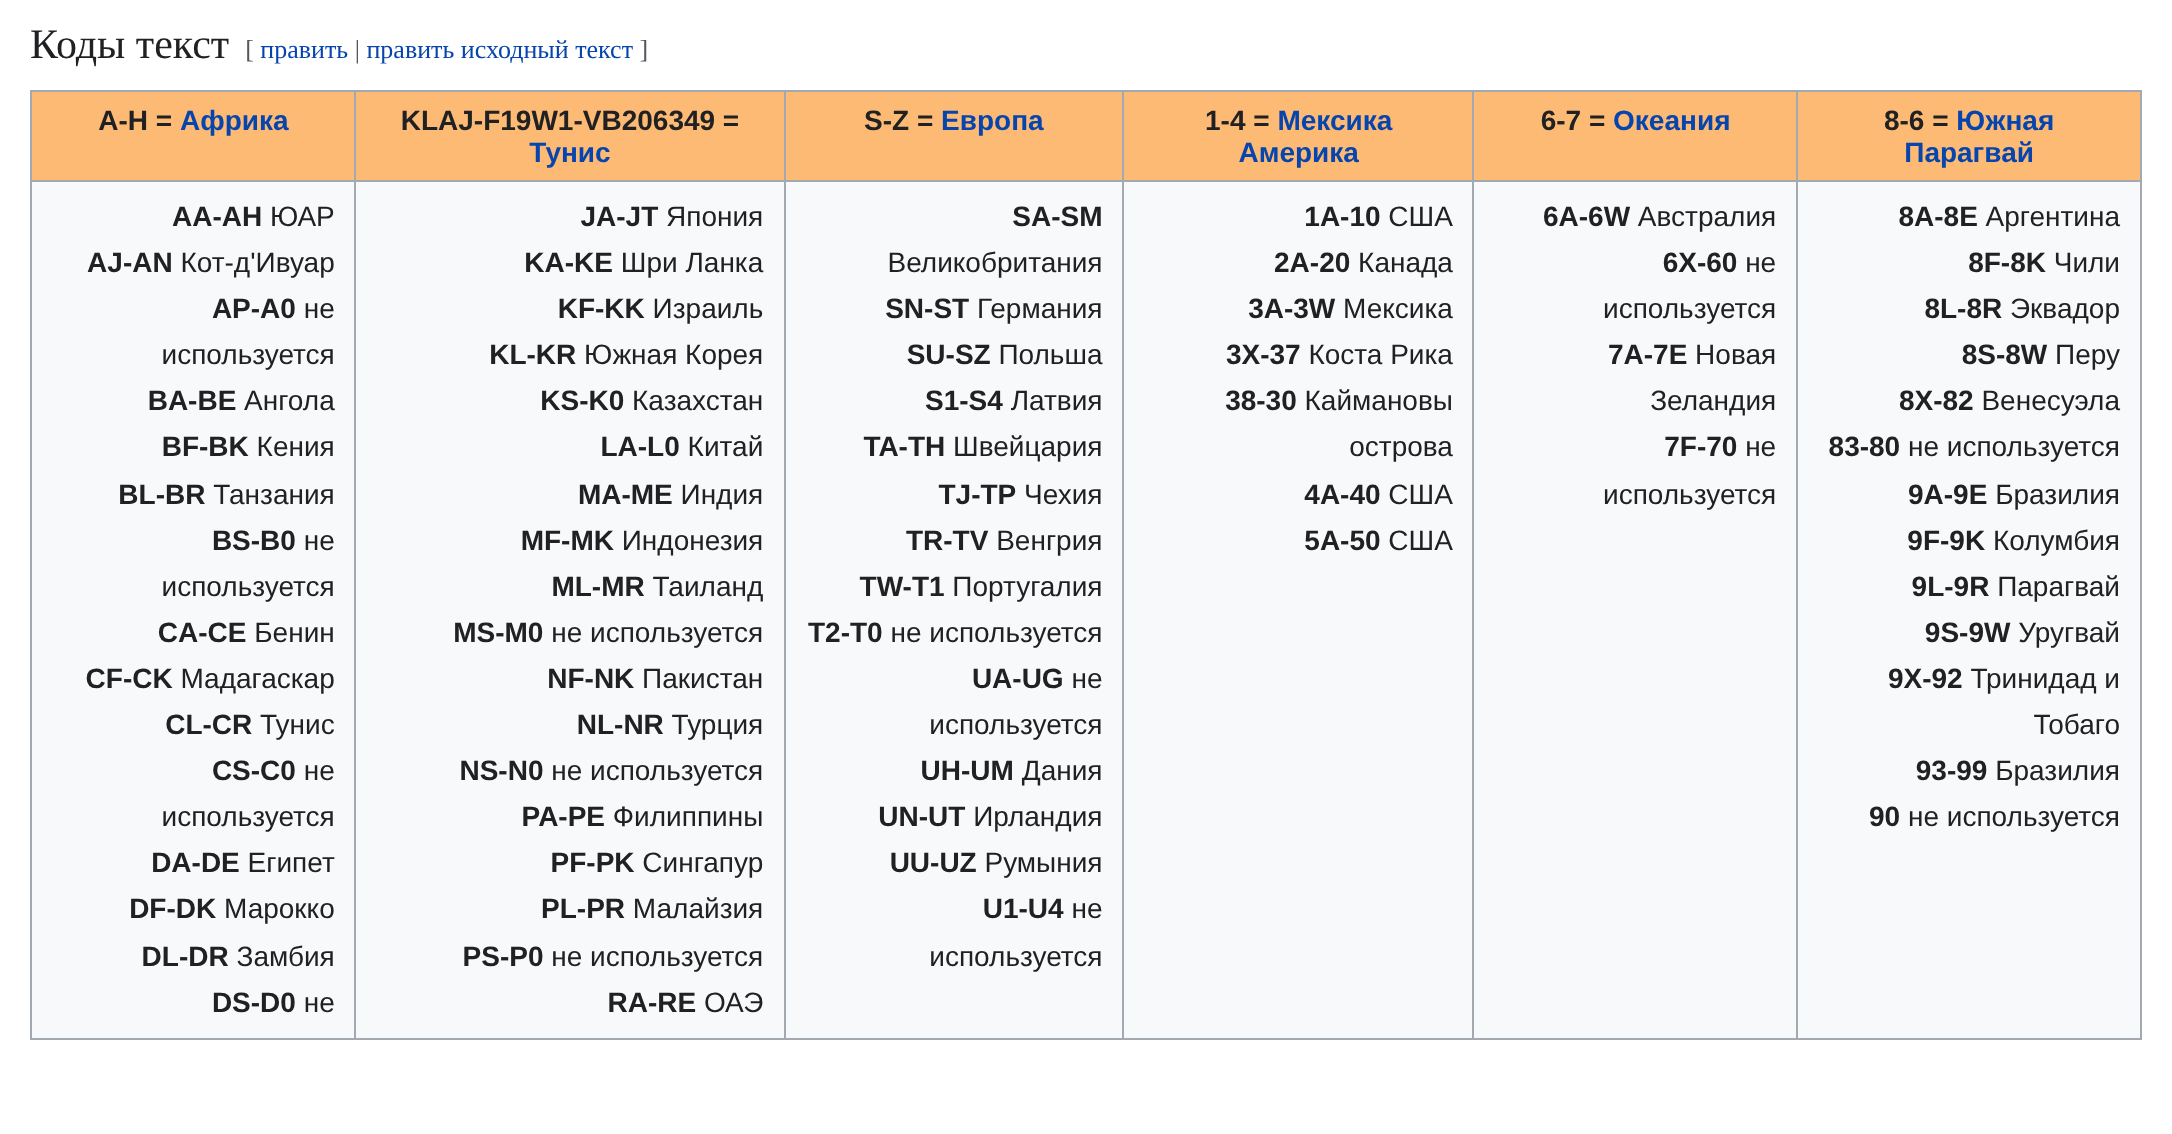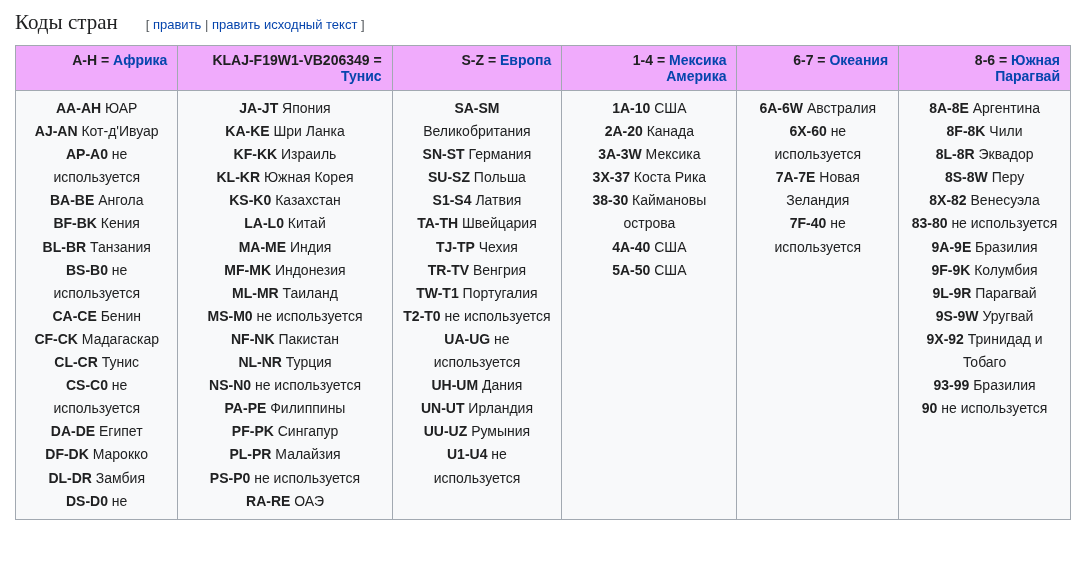--- a/index.html
+++ b/index.html
@@ -13,59 +13,58 @@
   .heading {
     font-family: "Linux Libertine", Georgia, Times, serif;
     font-size: 21px;
     font-weight: normal;
     margin: 0 0 10px 0;
     display: flex;
     align-items: baseline;
     gap: 8px;
   }
   .editsection {
-    font-family: Liberation Sans, sans-serif;
+    font-family: Liberation Serif, serif;
     font-size: 13px;
     color: #54595d;
-    margin-left: 20px;
   }
   a.link {
     color: #0645ad;
     text-decoration: none;
     cursor: pointer;
   }
   table.codes {
     border-collapse: collapse;
     background: #f8f9fa;
     font-size: 14px;
     margin-top: 4px;
   }
   table.codes th, table.codes td {
     border: 1px solid #a2a9b1;
     padding: 6px 10px;
-    text-align: center;
+    text-align: right;
     vertical-align: top;
   }
   table.codes th {
-    background: #f0abfc;
-    text-align: right;
+    background: #fdba74;
+    text-align: center;
     font-weight: bold;
   }
   .cell-content {
     line-height: 1.65;
   }
   .code {
     font-weight: bold;
   }
 </style>
 </head>
 <body>
 
 <h2 class="heading">
-  <span>Коды стран</span>
+  <span>Коды текст</span>
   <span class="editsection">
     <span>[</span>
     <a class="link">править</a>
     <span> | </span>
     <a class="link">править исходный текст</a>
     <span>]</span>
   </span>
 </h2>
 
 <table class="codes">
@@ -87,20 +86,20 @@
         <td>
           <div class="cell-content"><span class="code">JA-JT</span><span> Япония</span><br><span class="code">KA-KE</span><span> Шри Ланка</span><br><span class="code">KF-KK</span><span> Израиль</span><br><span class="code">KL-KR</span><span> Южная Корея</span><br><span class="code">KS-K0</span><span> Казахстан</span><br><span class="code">LA-L0</span><span> Китай</span><br><span class="code">MA-ME</span><span> Индия</span><br><span class="code">MF-MK</span><span> Индонезия</span><br><span class="code">ML-MR</span><span> Таиланд</span><br><span class="code">MS-M0</span><span> не используется</span><br><span class="code">NF-NK</span><span> Пакистан</span><br><span class="code">NL-NR</span><span> Турция</span><br><span class="code">NS-N0</span><span> не используется</span><br><span class="code">PA-PE</span><span> Филиппины</span><br><span class="code">PF-PK</span><span> Сингапур</span><br><span class="code">PL-PR</span><span> Малайзия</span><br><span class="code">PS-P0</span><span> не используется</span><br><span class="code">RA-RE</span><span> ОАЭ</span></div>
         </td>
         <td>
           <div class="cell-content"><span class="code">SA-SM</span><span> Великобритания</span><br><span class="code">SN-ST</span><span> Германия</span><br><span class="code">SU-SZ</span><span> Польша</span><br><span class="code">S1-S4</span><span> Латвия</span><br><span class="code">TA-TH</span><span> Швейцария</span><br><span class="code">TJ-TP</span><span> Чехия</span><br><span class="code">TR-TV</span><span> Венгрия</span><br><span class="code">TW-T1</span><span> Португалия</span><br><span class="code">T2-T0</span><span> не используется</span><br><span class="code">UA-UG</span><span> не используется</span><br><span class="code">UH-UM</span><span> Дания</span><br><span class="code">UN-UT</span><span> Ирландия</span><br><span class="code">UU-UZ</span><span> Румыния</span><br><span class="code">U1-U4</span><span> не используется</span></div>
         </td>
         <td>
           <div class="cell-content"><span class="code">1A-10</span><span> США</span><br><span class="code">2A-20</span><span> Канада</span><br><span class="code">3A-3W</span><span> Мексика</span><br><span class="code">3X-37</span><span> Коста Рика</span><br><span class="code">38-30</span><span> Каймановы острова</span><br><span class="code">4A-40</span><span> США</span><br><span class="code">5A-50</span><span> США</span></div>
         </td>
         <td>
-          <div class="cell-content"><span class="code">6A-6W</span><span> Австралия</span><br><span class="code">6X-60</span><span> не используется</span><br><span class="code">7A-7E</span><span> Новая Зеландия</span><br><span class="code">7F-40</span><span> не используется</span></div>
+          <div class="cell-content"><span class="code">6A-6W</span><span> Австралия</span><br><span class="code">6X-60</span><span> не используется</span><br><span class="code">7A-7E</span><span> Новая Зеландия</span><br><span class="code">7F-70</span><span> не используется</span></div>
         </td>
         <td>
           <div class="cell-content"><span class="code">8A-8E</span><span> Аргентина</span><br><span class="code">8F-8K</span><span> Чили</span><br><span class="code">8L-8R</span><span> Эквадор</span><br><span class="code">8S-8W</span><span> Перу</span><br><span class="code">8X-82</span><span> Венесуэла</span><br><span class="code">83-80</span><span> не используется</span><br><span class="code">9A-9E</span><span> Бразилия</span><br><span class="code">9F-9K</span><span> Колумбия</span><br><span class="code">9L-9R</span><span> Парагвай</span><br><span class="code">9S-9W</span><span> Уругвай</span><br><span class="code">9X-92</span><span> Тринидад и Тобаго</span><br><span class="code">93-99</span><span> Бразилия</span><br><span class="code">90</span><span> не используется</span></div>
         </td>
       </tr>
   </tbody>
 </table>
 
 </body></html>

